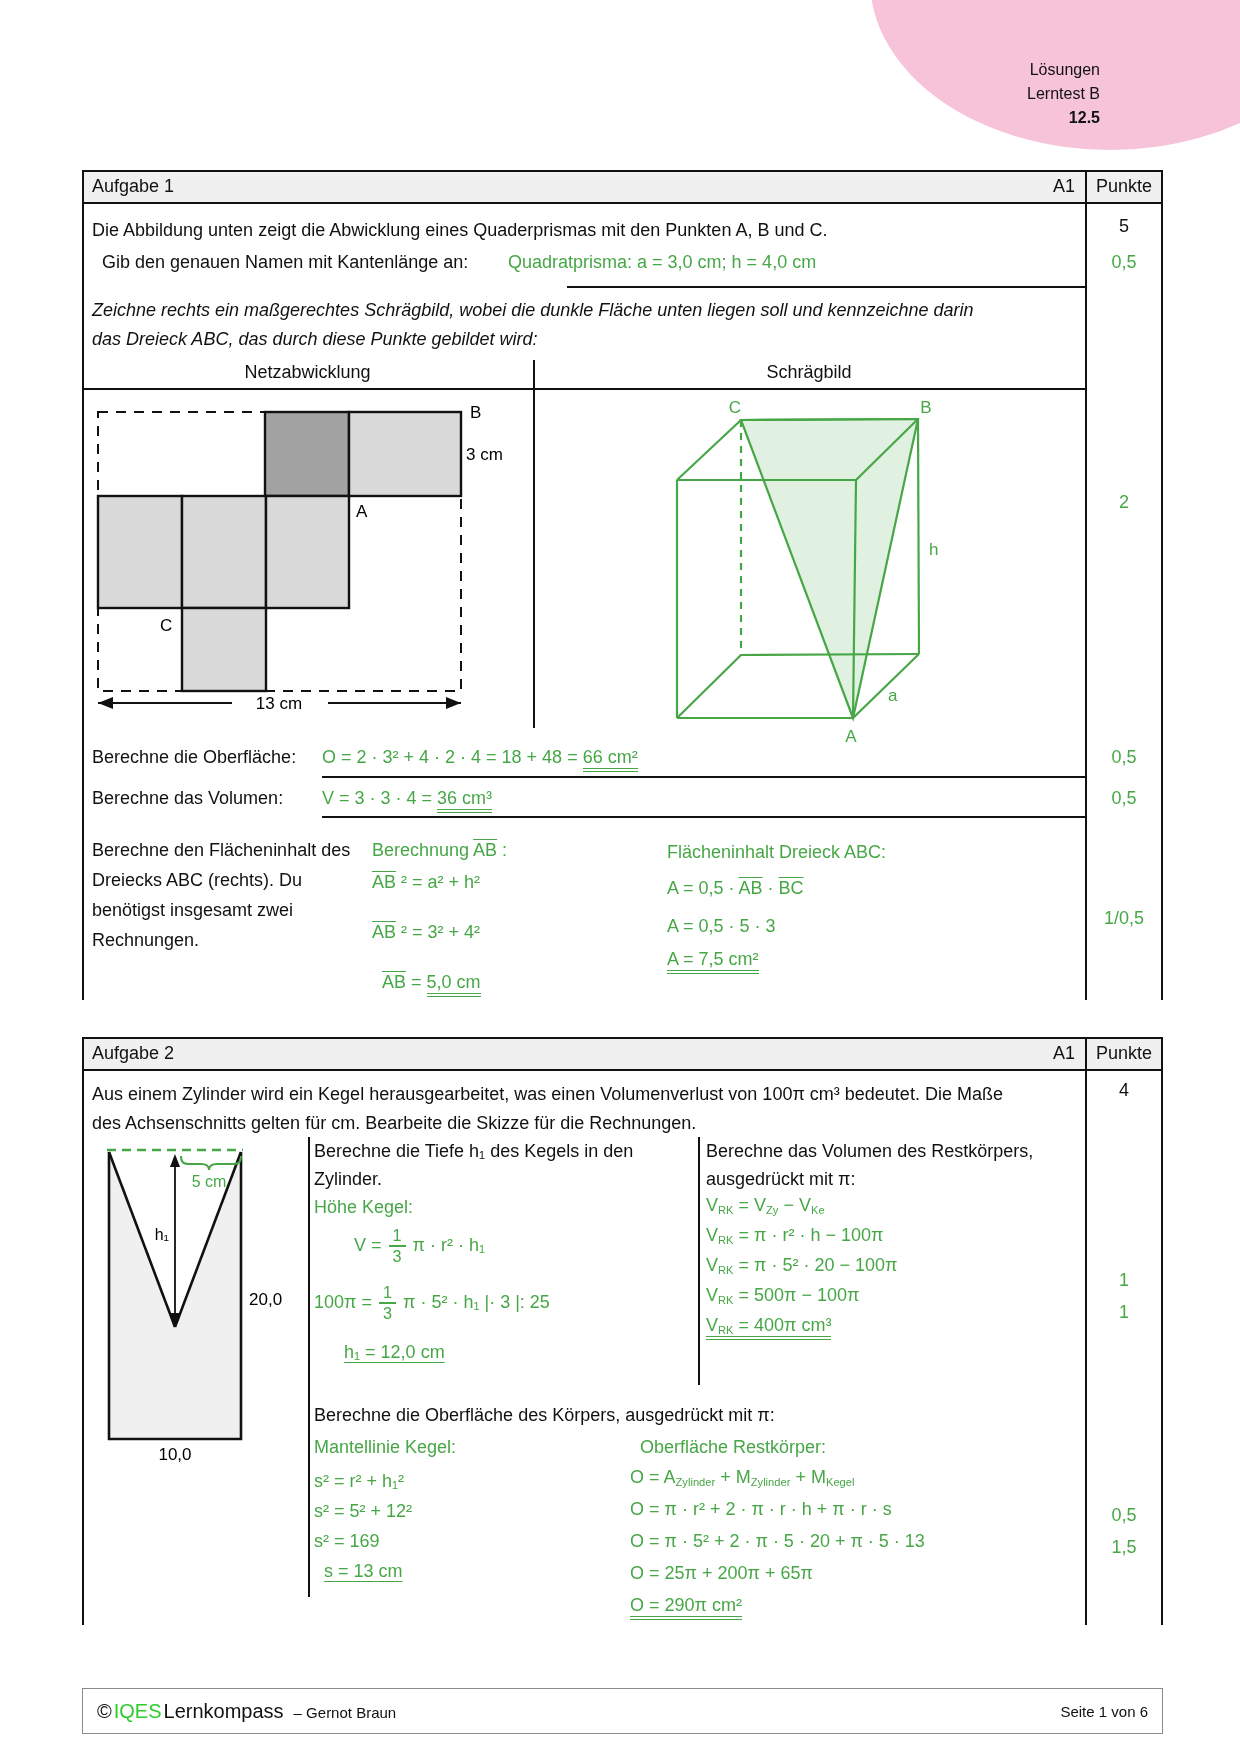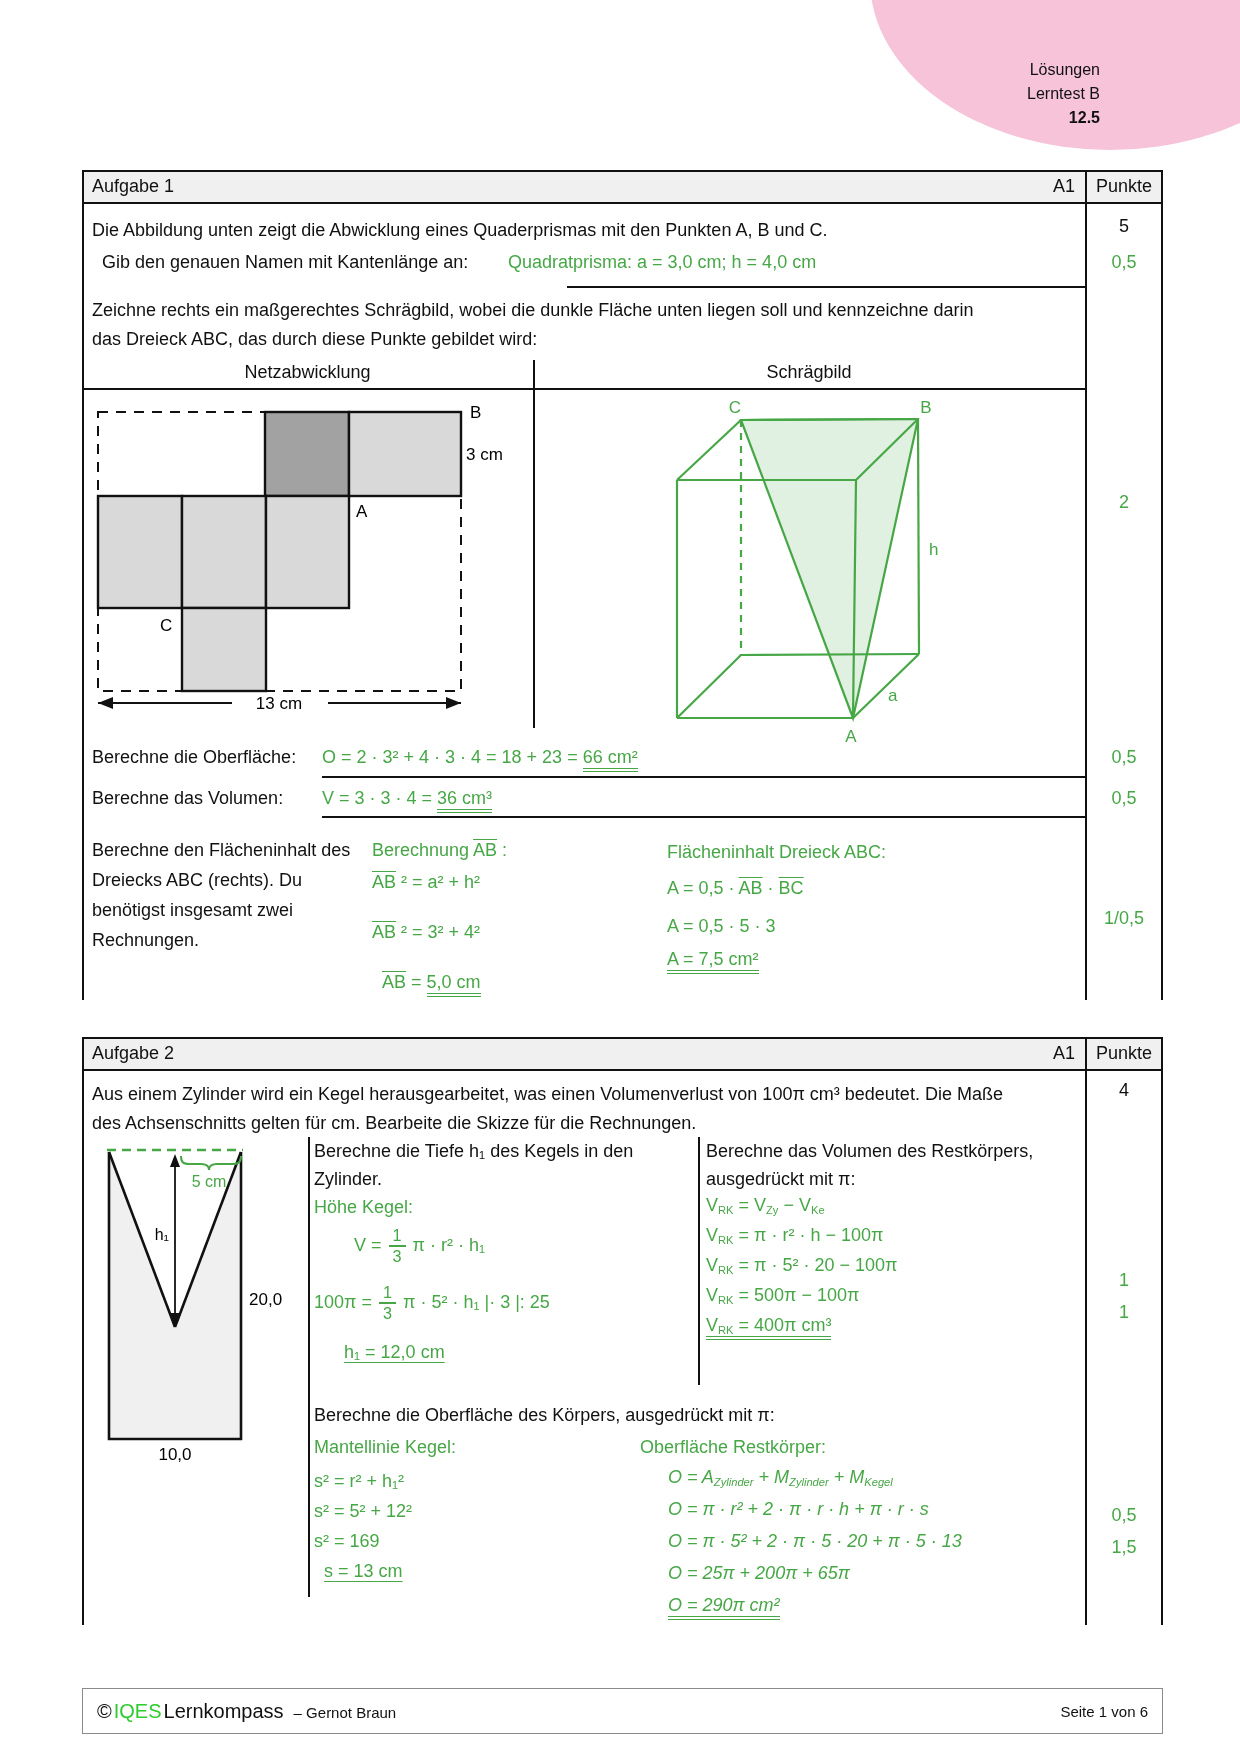--- a/index.html
+++ b/index.html
@@ -67,21 +67,21 @@
     <div class="cellTxt" style="left:1003px;top:6px;width:78px;text-align:center;">Punkte</div>
 
     <div class="wrapTxt" style="left:10px;top:46px;width:930px;">Die Abbildung unten zeigt die Abwicklung eines Quaderprismas mit den Punkten A, B und C.</div>
     <div class="pts" style="top:46px;">5</div>
 
     <div class="cellTxt" style="left:20px;top:82px;">Gib den genauen Namen mit Kantenlänge an:</div>
     <div class="cellTxt grn" style="left:426px;top:82px;">Quadratprisma: a = 3,0 cm; h = 4,0 cm</div>
     <div class="pts grn" style="top:82px;">0,5</div>
     <div class="hline" style="left:485px;top:116px;width:518px;"></div>
 
-    <div class="wrapTxt" style="left:10px;top:126px;width:915px;">Zeichne rechts ein maßgerechtes Schrägbild, wobei die dunkle Fläche unten liegen soll und kennzeichne darin das Dreieck ABC, das durch diese Punkte gebildet wird:</div>
+    <div class="wrapTxt" style="left:10px;top:126px;width:915px;font-style:italic;">Zeichne rechts ein maßgerechtes Schrägbild, wobei die dunkle Fläche unten liegen soll und kennzeichne darin das Dreieck ABC, das durch diese Punkte gebildet wird:</div>
 
     <div class="cellTxt" style="left:0;top:192px;width:451px;text-align:center;">Netzabwicklung</div>
     <div class="cellTxt" style="left:451px;top:192px;width:552px;text-align:center;">Schrägbild</div>
     <div class="hline" style="left:0;top:218px;width:1003px;"></div>
     <div class="vline" style="left:451px;top:190px;height:368px;"></div>
 
     <svg class="abs" style="left:0;top:226px;" width="480" height="330">
       <rect x="16" y="16" width="363" height="279" fill="none" stroke="#111" stroke-width="2" stroke-dasharray="10 8"></rect>
       <rect x="183" y="16" width="84" height="84" fill="#a2a2a2" stroke="#111" stroke-width="2.4"></rect>
       <rect x="267" y="16" width="112" height="84" fill="#d9d9d9" stroke="#111" stroke-width="2.4"></rect>
@@ -121,21 +121,21 @@
         <text x="324" y="18" text-anchor="middle">B</text>
         <text x="327" y="160">h</text>
         <text x="286" y="306">a</text>
         <text x="249" y="347" text-anchor="middle">A</text>
       </g>
     </svg>
 
     <div class="pts grn" style="top:322px;">2</div>
 
     <div class="cellTxt" style="left:10px;top:577px;">Berechne die Oberfläche:</div>
-    <div class="mathline grn" style="left:240px;top:577px;"><span><span>O = 2 · 3² + 4 · 3 · 4 = 18 + 23 = </span><span class="seg-uu">66 cm²</span></span></div>
+    <div class="mathline grn" style="left:240px;top:577px;"><span><span>O = 2 · 3² + 4 · 2 · 4 = 18 + 48 = </span><span class="seg-uu">66 cm²</span></span></div>
     <div class="pts grn" style="top:577px;">0,5</div>
     <div class="hline" style="left:240px;top:606px;width:763px;"></div>
 
     <div class="cellTxt" style="left:10px;top:618px;">Berechne das Volumen:</div>
     <div class="mathline grn" style="left:240px;top:618px;"><span><span>V = 3 · 3 · 4 = </span><span class="seg-uu">36 cm³</span></span></div>
     <div class="pts grn" style="top:618px;">0,5</div>
     <div class="hline" style="left:240px;top:646px;width:763px;"></div>
 
     <div class="wrapTxt" style="left:10px;top:665px;width:278px;line-height:30px;">Berechne den Flächeninhalt des Dreiecks ABC (rechts). Du benötigst insgesamt zwei Rechnungen.</div>
 
@@ -214,21 +214,21 @@
 
     <div class="cellTxt grn" style="left:232px;top:400px;">Mantellinie Kegel:</div>
     <div class="abs grn lh30" style="left:232px;top:434px;">
         <div class="math-line"><span><span>s² = r² + h₁²</span></span></div>
         <div class="math-line"><span><span>s² = 5² + 12²</span></span></div>
         <div class="math-line"><span><span>s² = 169</span></span></div>
         <div class="math-line"><span><span>  </span><span class="seg-u">s = 13 cm</span></span></div>
       </div>
 
     <div class="cellTxt grn" style="left:558px;top:400px;">Oberfläche Restkörper:</div>
-    <div class="abs grn lh32" style="left:586px;top:430px;font-style:italic;">
+    <div class="abs grn lh32" style="left:548px;top:430px;">
         <div class="math-line"><span><span>O = A</span><span class="seg-sub">Zylinder</span><span> + M</span><span class="seg-sub">Zylinder</span><span> + M</span><span class="seg-sub">Kegel</span></span></div>
         <div class="math-line"><span><span>O = π · r² + 2 · π · r · h + π · r · s</span></span></div>
         <div class="math-line"><span><span>O = π · 5² + 2 · π · 5 · 20 + π · 5 · 13</span></span></div>
         <div class="math-line"><span><span>O = 25π + 200π + 65π</span></span></div>
         <div class="math-line"><span class="seg-uu"><span>O = 290π cm²</span></span></div>
       </div>
 
     <div class="pts grn" style="top:468px;">0,5</div>
     <div class="pts grn" style="top:500px;">1,5</div>
   </div>

